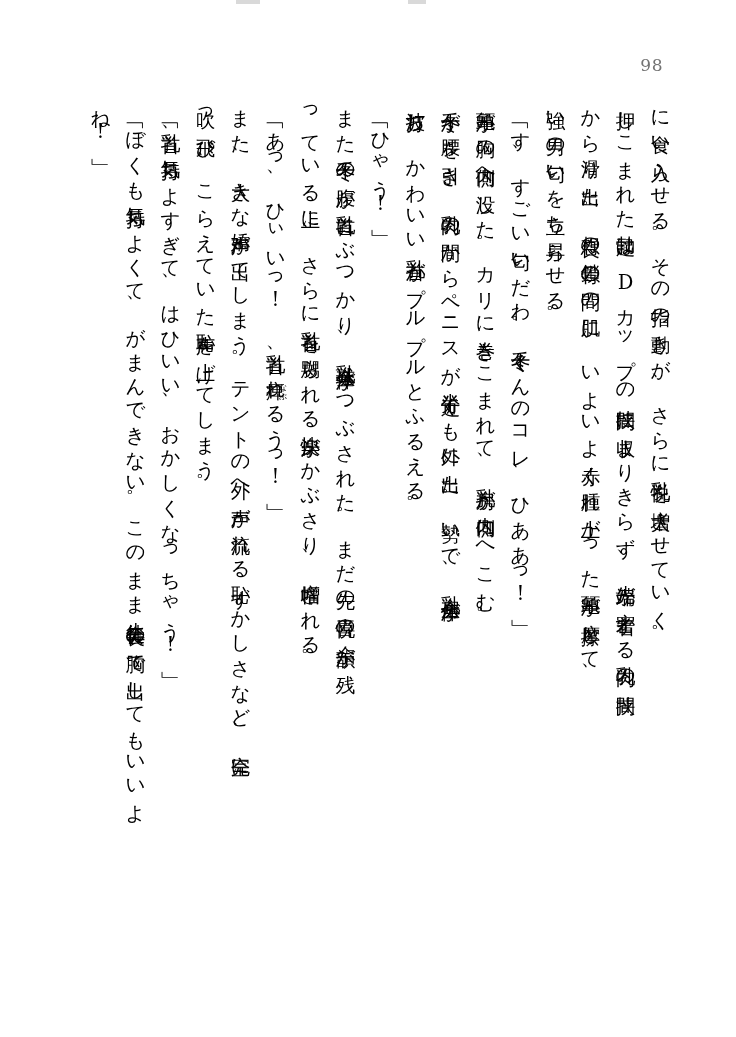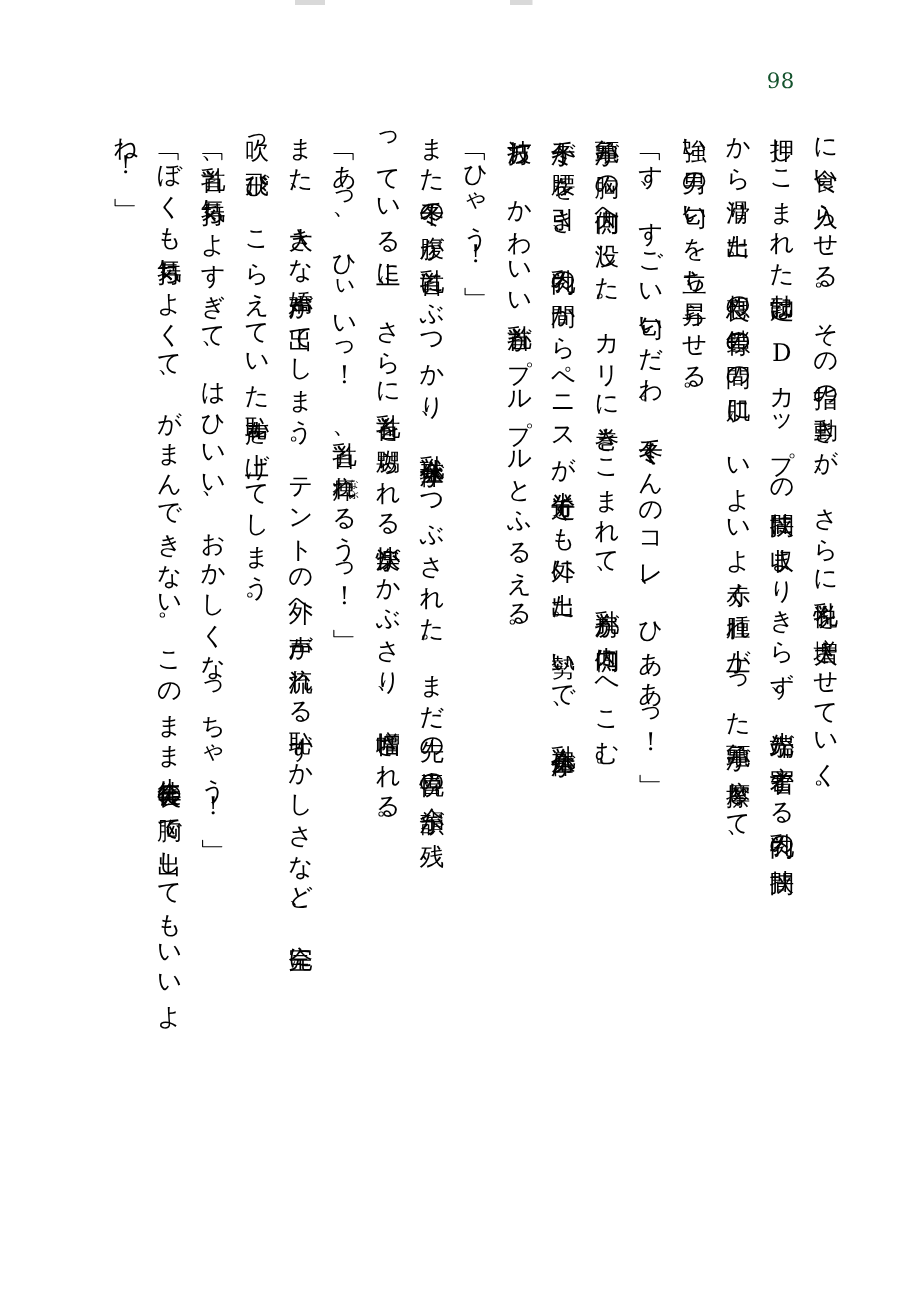--- a/index.html
+++ b/index.html
@@ -12,25 +12,25 @@
     width: 736px;
     height: 1037px;
     background: #ffffff;
     overflow: hidden;
     font-family: "DejaVu Serif", "Liberation Serif", serif;
     color: #000000;
   }
   .page-number {
     position: absolute;
     top: 55px;
-    right: 100px;
+    right: 73px;
     font-size: 17px;
     font-family: "DejaVu Serif", "Liberation Serif", serif;
     letter-spacing: 0.5px;
-    color: #14532d;
+    color: #737373;
   }
   .top-rule {
     position: absolute;
     top: 0;
     left: 0;
     width: 736px;
     height: 6px;
     background: transparent;
   }
   .top-mark {

